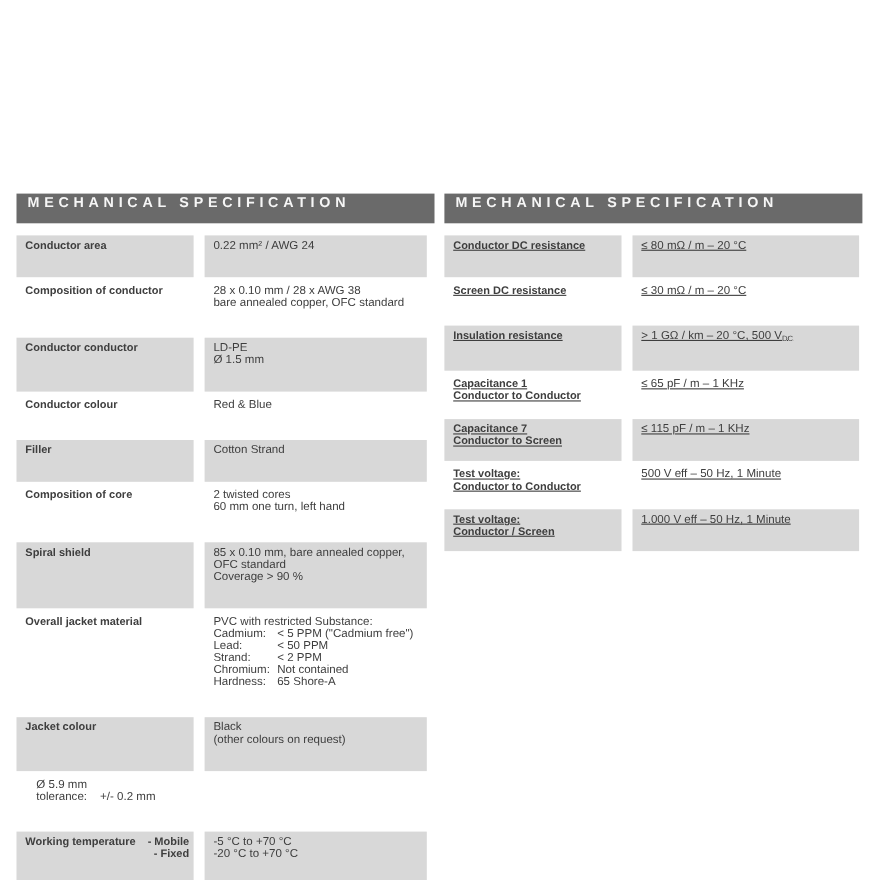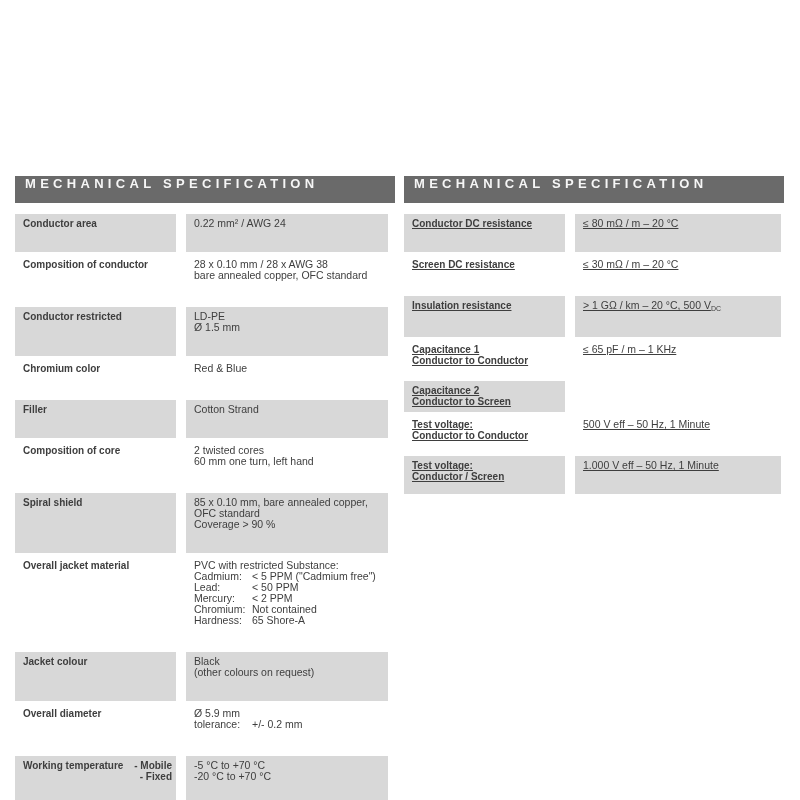--- a/index.html
+++ b/index.html
@@ -80,33 +80,33 @@
           </div>
           <div class="gutter"></div>
           <div class="cell value-cell">
             <div class="line"><span class="t">28 x 0.10 mm / 28 x AWG 38</span></div>
             <div class="line"><span class="t">bare annealed copper, OFC standard</span></div>
           </div>
         </div>
         <div class="row shaded">
           <div class="cell label-cell">
             <div class="lab-lines">
-              <div class="line">Conductor restricted</div>
+              <div class="line">Conductor conductor</div>
             </div>
           </div>
           <div class="gutter"></div>
           <div class="cell value-cell">
             <div class="line"><span class="t">LD-PE</span></div>
             <div class="line"><span class="t">Ø 1.5 mm</span></div>
           </div>
         </div>
         <div class="row">
           <div class="cell label-cell">
             <div class="lab-lines">
-              <div class="line">Chromium color</div>
+              <div class="line">Conductor colour</div>
             </div>
           </div>
           <div class="gutter"></div>
           <div class="cell value-cell">
             <div class="line"><span class="t">Red &amp; Blue</span></div>
           </div>
         </div>
         <div class="row shaded">
           <div class="cell label-cell">
             <div class="lab-lines">
@@ -147,43 +147,38 @@
           <div class="cell label-cell">
             <div class="lab-lines">
               <div class="line">Overall jacket material</div>
             </div>
           </div>
           <div class="gutter"></div>
           <div class="cell value-cell">
             <div class="line"><span class="t">PVC with restricted Substance:</span></div>
             <div class="line kv"><span class="k">Cadmium:</span><span class="v">&lt; 5 PPM ("Cadmium free")</span></div>
             <div class="line kv"><span class="k">Lead:</span><span class="v">&lt; 50 PPM</span></div>
-            <div class="line kv"><span class="k">Mercury:</span><span class="v">&lt; 2 PPM</span></div>
+            <div class="line kv"><span class="k">Strand:</span><span class="v">&lt; 2 PPM</span></div>
             <div class="line kv"><span class="k">Chromium:</span><span class="v">Not contained</span></div>
             <div class="line kv"><span class="k">Hardness:</span><span class="v">65 Shore-A</span></div>
           </div>
         </div>
         <div class="row shaded">
           <div class="cell label-cell">
             <div class="lab-lines">
               <div class="line">Jacket colour</div>
             </div>
           </div>
           <div class="gutter"></div>
           <div class="cell value-cell">
             <div class="line"><span class="t">Black</span></div>
             <div class="line"><span class="t">(other colours on request)</span></div>
           </div>
         </div>
         <div class="row">
-          <div class="cell label-cell">
-            <div class="lab-lines">
-              <div class="line">Overall diameter</div>
-            </div>
-          </div>
           <div class="gutter"></div>
           <div class="cell value-cell">
             <div class="line"><span class="t">Ø 5.9 mm</span></div>
             <div class="line kv"><span class="k">tolerance:</span><span class="v">+/- 0.2 mm</span></div>
           </div>
         </div>
         <div class="row shaded">
           <div class="cell label-cell">
             <div class="lab-lines">
               <div class="line">Working temperature</div>
@@ -247,25 +242,28 @@
             </div>
           </div>
           <div class="gutter"></div>
           <div class="cell value-cell">
             <div class="line"><span class="t">≤ 65 pF / m – 1 KHz</span></div>
           </div>
         </div>
         <div class="row shaded">
           <div class="cell label-cell">
             <div class="lab-lines">
-              <div class="line">Capacitance 2</div>
+              <div class="line">Capacitance 7</div>
               <div class="line">Conductor to Screen</div>
             </div>
           </div>
           <div class="gutter"></div>
+          <div class="cell value-cell">
+            <div class="line"><span class="t">≤ 115 pF / m – 1 KHz</span></div>
+          </div>
         </div>
         <div class="row">
           <div class="cell label-cell">
             <div class="lab-lines">
               <div class="line">Test voltage:</div>
               <div class="line">Conductor to Conductor</div>
             </div>
           </div>
           <div class="gutter"></div>
           <div class="cell value-cell">

